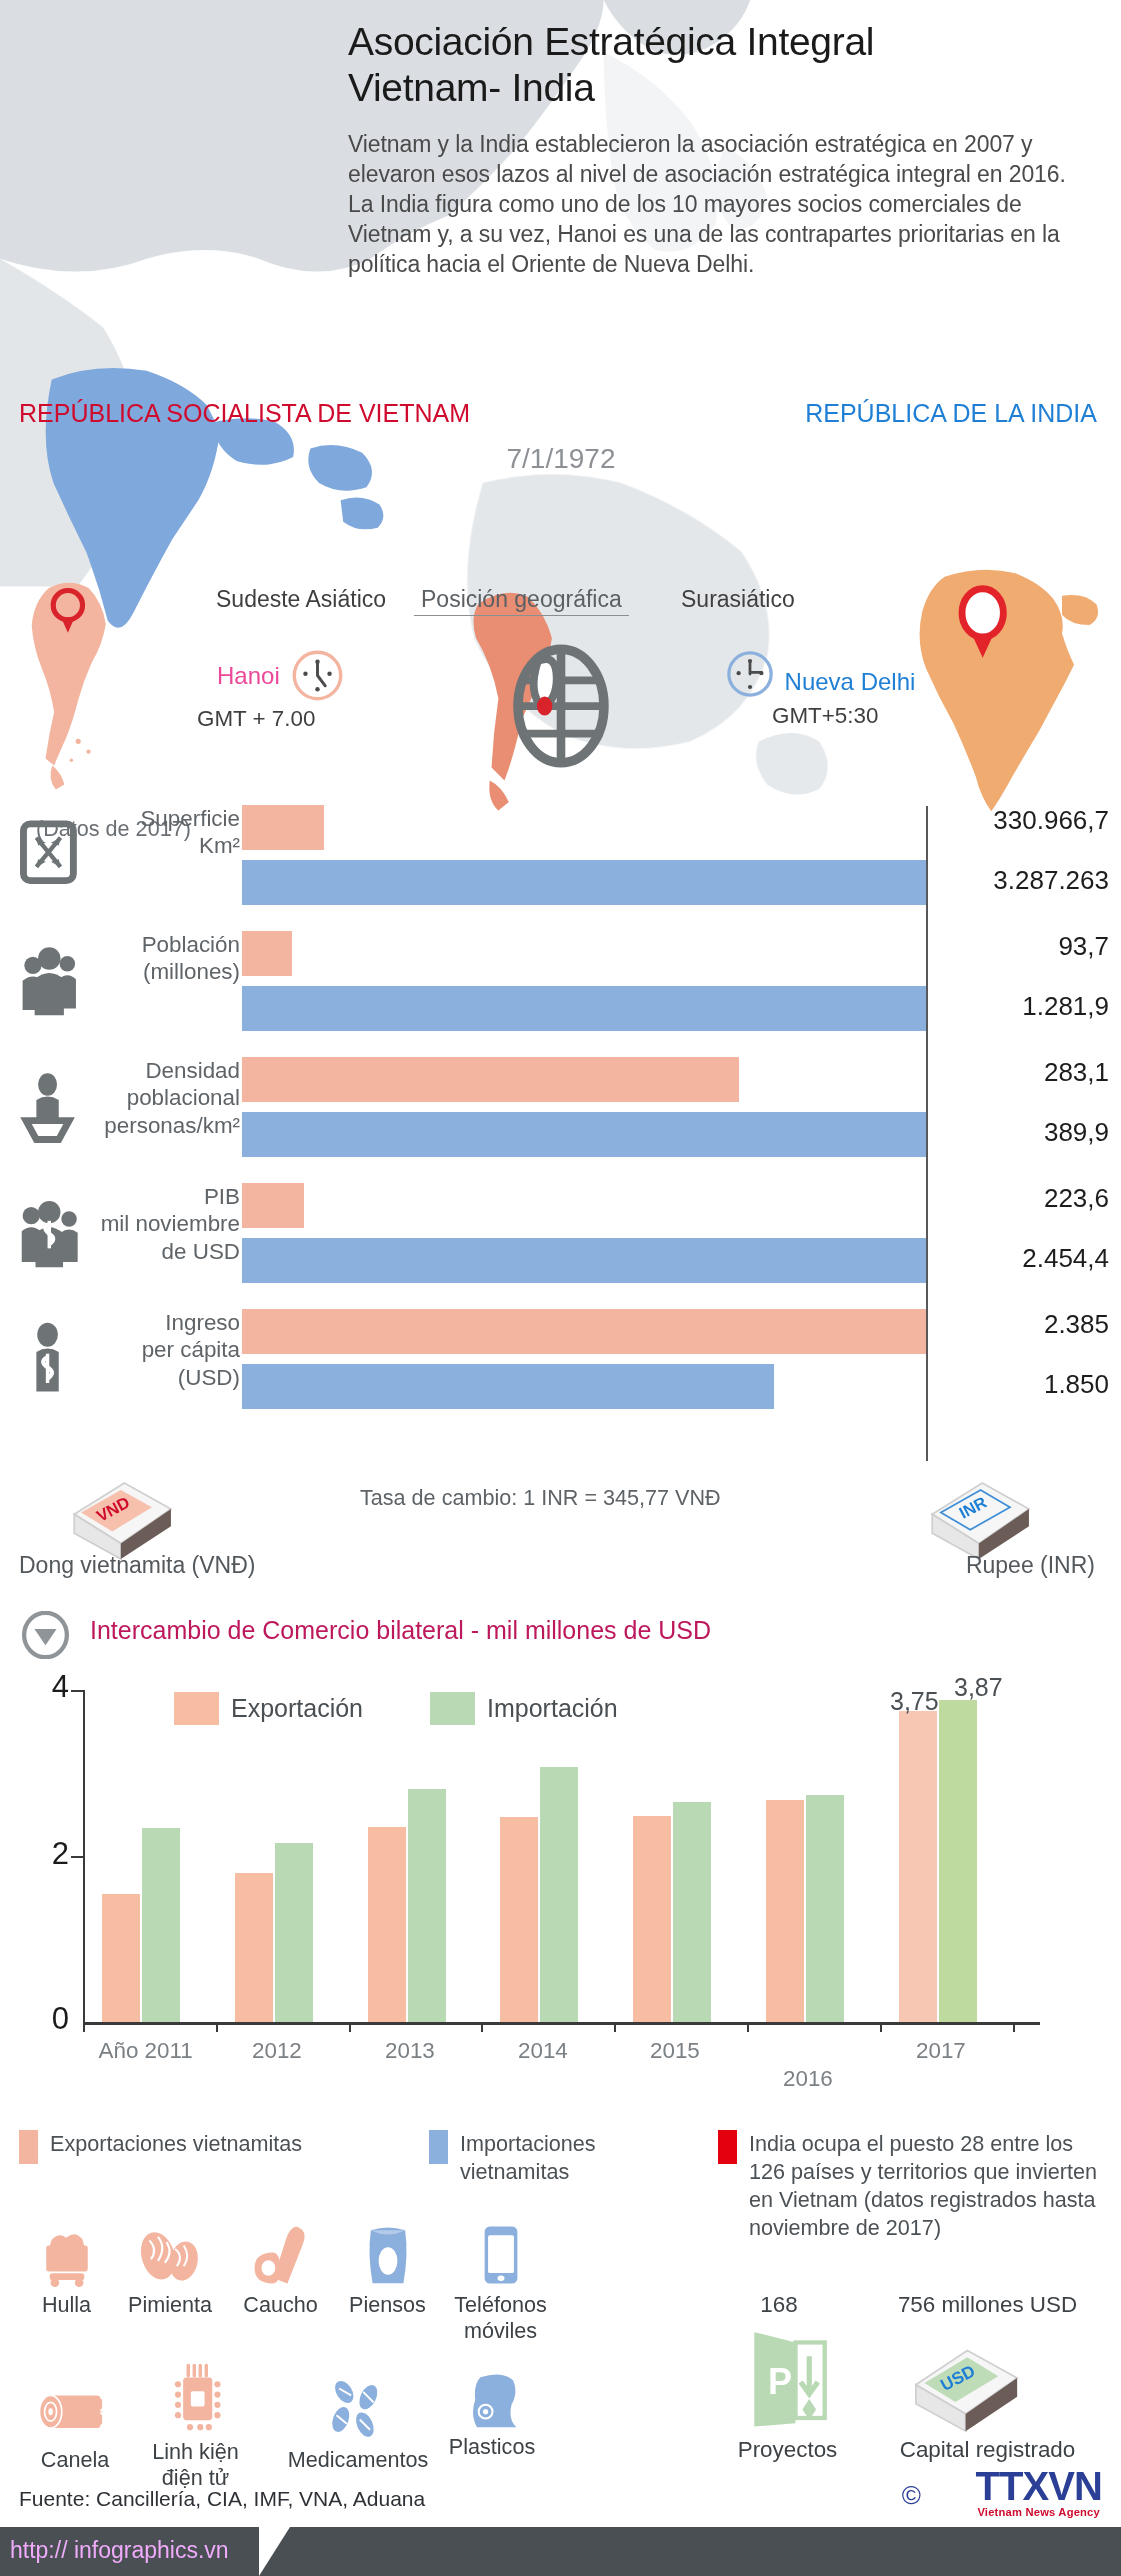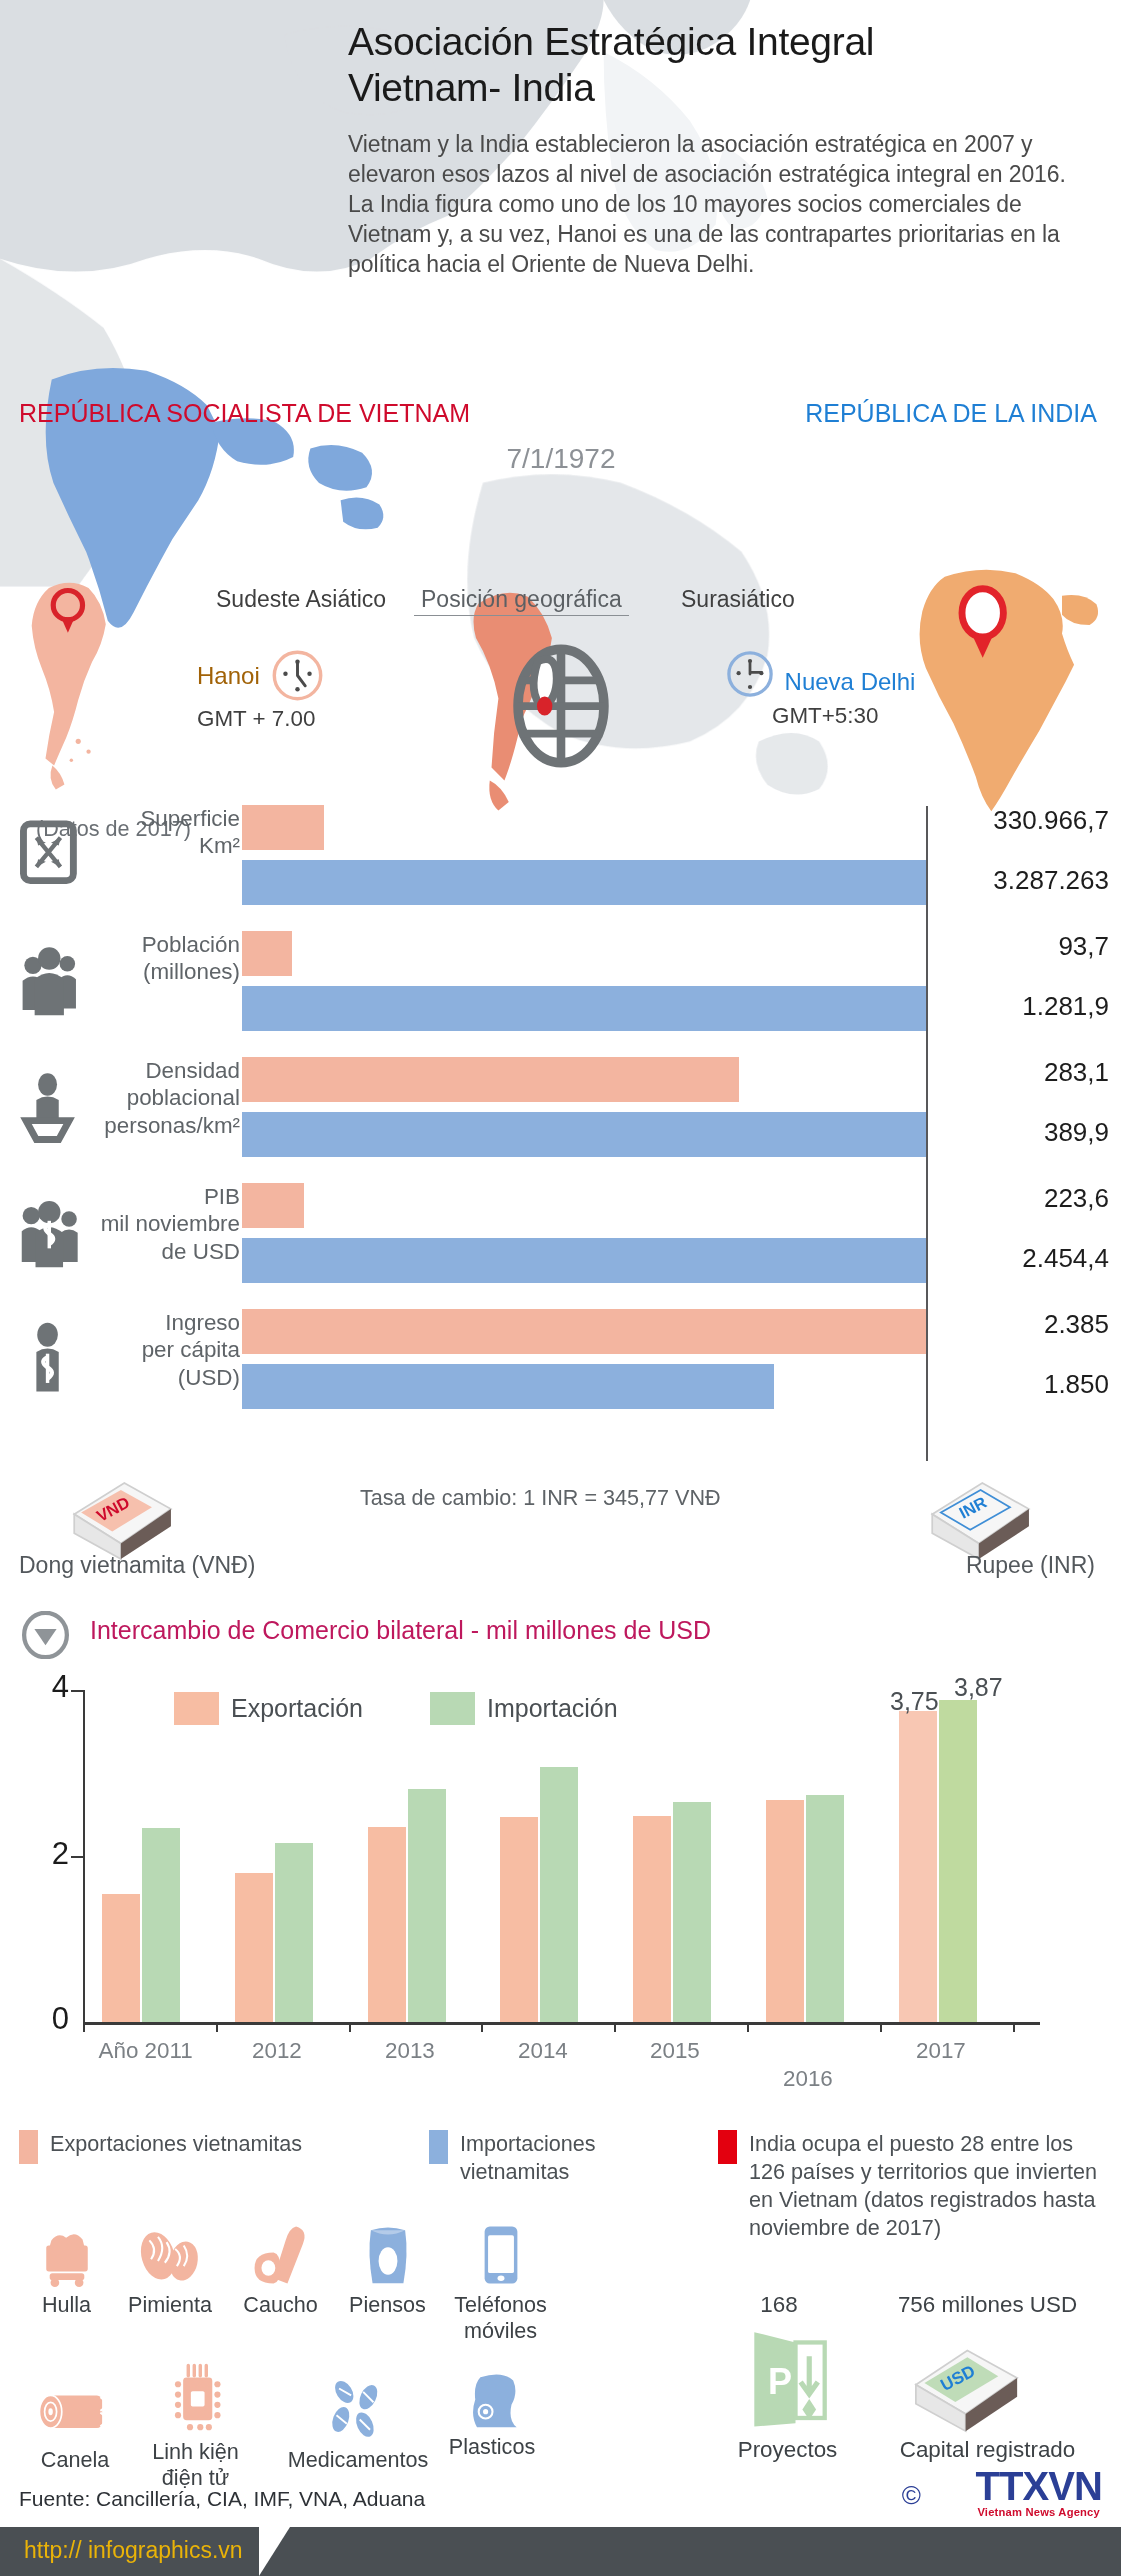--- a/index.html
+++ b/index.html
@@ -119,21 +119,21 @@
   
   #source { left: 19px; top: 2487px; font-size: 21px; color: #2d3136; }
   #urlbar {
     left: 0; top: 2527px; width: 1121px; height: 49px;
     background: #4a4f53;
   }
   #urlbar::after {
     content: ""; position: absolute; left: 259px; top: 0;
     border-left: 31px solid #ffffff; border-bottom: 49px solid transparent;
   }
-  #url-text { position: absolute; left: 24px; top: 10.3px; font-size: 23px; color: #eab308; z-index: 3; }
+  #url-text { position: absolute; left: 10px; top: 10.3px; font-size: 23px; color: #f0abfc; z-index: 3; }
   #ttxvn { position: absolute; right: 19px; top: 2466px; text-align: center; }
   #ttxvn-main { font-size: 40px; font-weight: bold; color: #2b3f96; letter-spacing: -0.9px; line-height: 1; }
   #ttxvn-sub { font-size: 11.2px; font-weight: bold; color: #cf0a2c; letter-spacing: 0.2px; }
   #copyr { position: absolute; right: 200px; top: 2480px; font-size: 26px; color: #2b3f96; }
 </style>
 </head>
 <body>
 
 <svg class="map-bg" viewBox="0 0 1300 2987">
   <rect x="0" y="0" width="1300" height="950" fill="#ffffff"></rect>
@@ -199,21 +199,21 @@
   <div id="diplo-date">7/1/1972</div>
 </div>
 
 <div class="layer" id="geo-row">
   <div id="geo-left-label">Sudeste Asiático</div>
   <div id="geo-center-label">Posición geográfica</div>
   <div id="geo-right-label">Surasiático</div>
 
   <div id="hanoi-group">
     <div style="display:flex; align-items:center; gap:10.3px;">
-      <div class="city-name" style="color:#a16207;">Hanoi</div>
+      <div class="city-name" style="color:#ec4899;margin-left:20px;">Hanoi</div>
       <svg width="55" height="55" viewBox="0 0 64 64">
         <circle cx="32" cy="32" r="27" fill="none" stroke="#f3b5a0" stroke-width="4"></circle>
         <circle cx="32" cy="16" r="2.6" fill="#4b4b4b"></circle>
         <circle cx="18" cy="30" r="2.6" fill="#4b4b4b"></circle>
         <circle cx="46" cy="30" r="2.6" fill="#4b4b4b"></circle>
         <circle cx="32" cy="48" r="2.6" fill="#4b4b4b"></circle>
         <path d="M32 32 L32 18 M32 32 L41 44" stroke="#4b4b4b" stroke-width="3.4" fill="none" stroke-linecap="round"></path>
       </svg>
     </div>
     <div class="gmt">GMT + 7.00</div>

